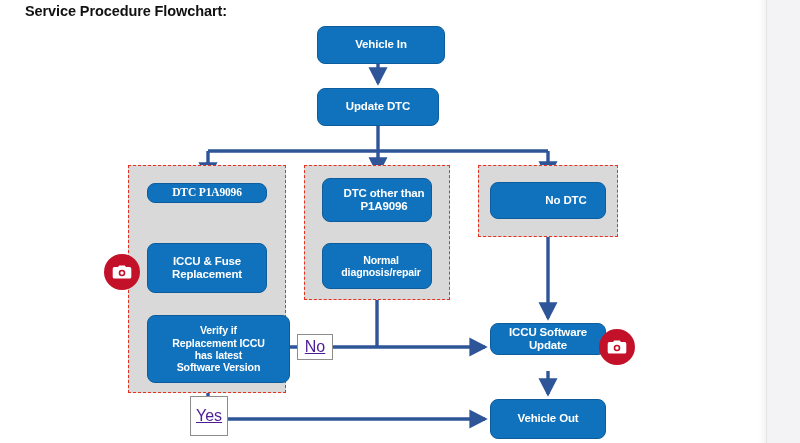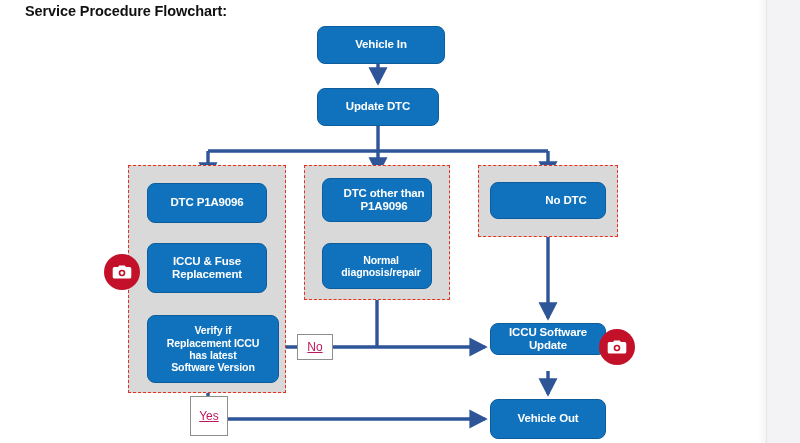--- a/index.html
+++ b/index.html
@@ -102,22 +102,22 @@
     font-size: 10.6px;
     line-height: 12.4px;
   }
 
   
   .edge-label {
     position: absolute;
     background: #ffffff;
     border: 1.1px solid #8d8d8d;
     box-sizing: border-box;
-    color: #be185d;
-    font-size: 12px;
+    color: #4c1d95;
+    font-size: 16px;
     display: flex;
     align-items: center;
     justify-content: center;
     letter-spacing: 0px;
     text-decoration: underline;
   }
 
   
   .camera-badge {
     position: absolute;
@@ -176,34 +176,34 @@
     </svg>
 
     <div class="group-panel" style="left:128px; top:165px; width:158px; height:228px;"></div>
     <div class="group-panel" style="left:304px; top:165px; width:146px; height:135px;"></div>
     <div class="group-panel" style="left:478px; top:165px; width:140px; height:72px;"></div>
 
     <div class="node" style="left:317px; top:26px; width:128px; height:38px;">Vehicle In</div>
 
     <div class="node" style="left:317px; top:88px; width:122px; height:38px;">Update DTC</div>
 
-    <div class="node" style="left:147px; top:183px; width:120px; height:40px;">DTC P1A9096</div>
+    <div class="node" style="left:147px; top:183px; width:120px; height:20px;font-family:Liberation Serif, serif;">DTC P1A9096</div>
 
     <div class="node" style="left:322px; top:178px; width:110px; height:44px;padding-left:18px;">DTC other than
 P1A9096</div>
 
     <div class="node" style="left:490px; top:182px; width:116px; height:37px;padding-left:40px;">No DTC</div>
 
     <div class="node" style="left:147px; top:243px; width:120px; height:50px;">ICCU &amp; Fuse
 Replacement</div>
 
     <div class="node small-text" style="left:322px; top:243px; width:110px; height:46px;padding-left:12px;">Normal
 diagnosis/repair</div>
 
-    <div class="node small-text" style="left:147px; top:315px; width:132px; height:68px;">Verify if
+    <div class="node small-text" style="left:147px; top:315px; width:143px; height:68px;">Verify if
 Replacement ICCU
 has latest
 Software Version</div>
 
     <div class="node" style="left:490px; top:323px; width:116px; height:32px;">ICCU Software
 Update</div>
 
     <div class="node" style="left:490px; top:399px; width:116px; height:40px;">Vehicle Out</div>
 
     <div class="edge-label" style="left:297px; top:334px; width:36px; height:26px;">No</div>

